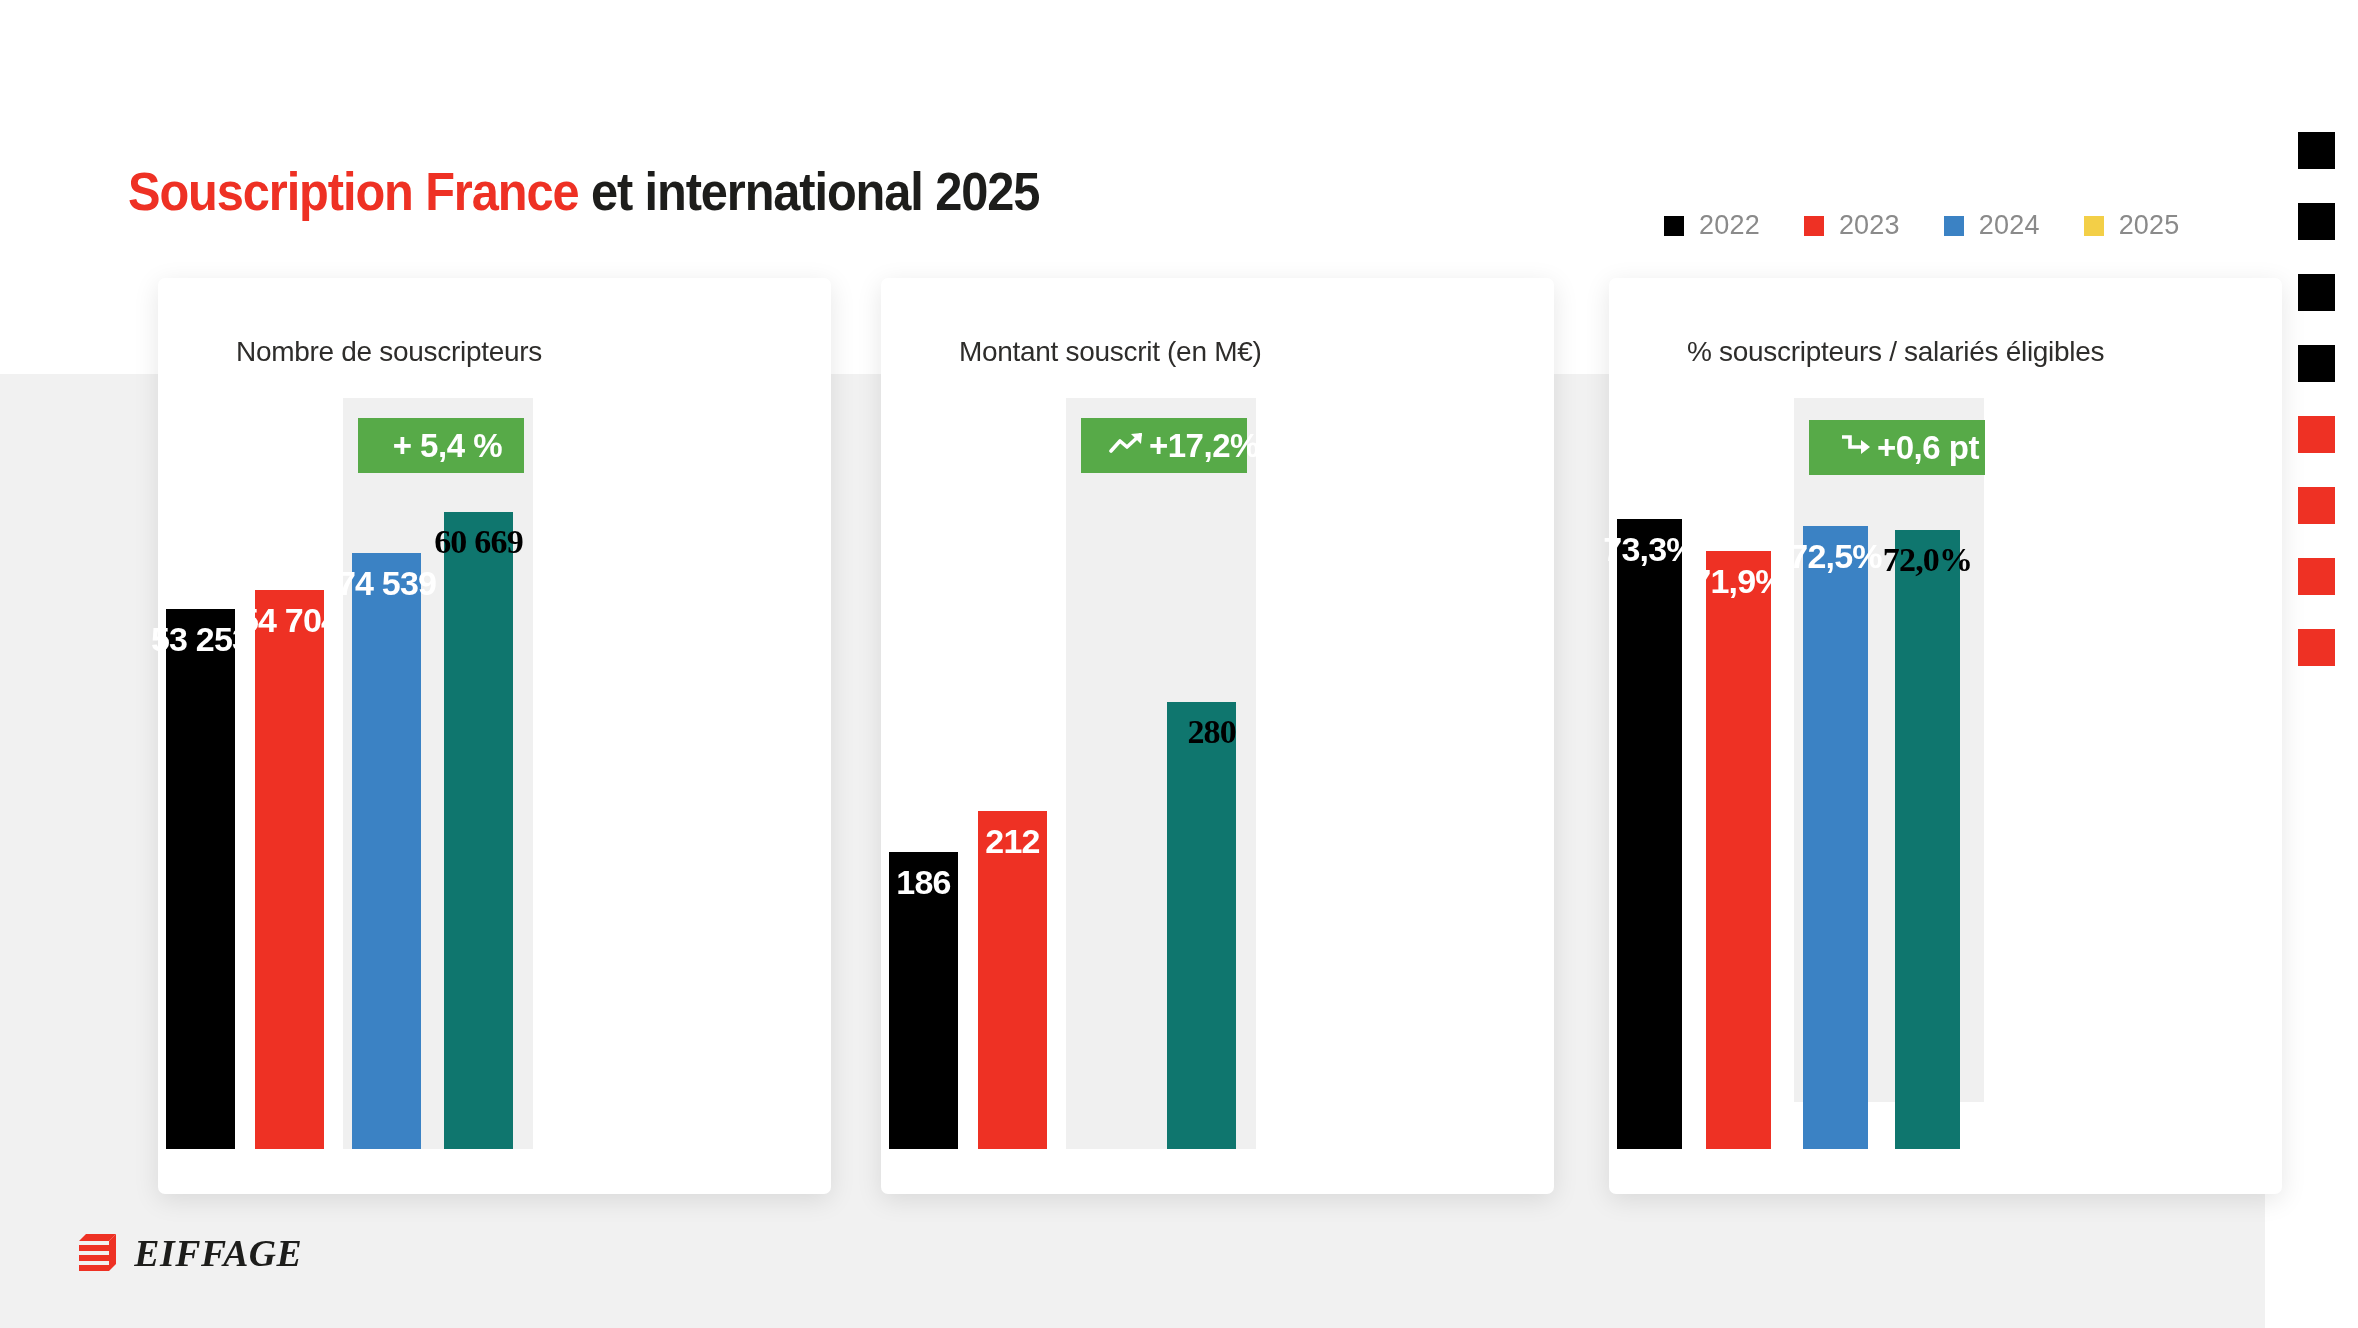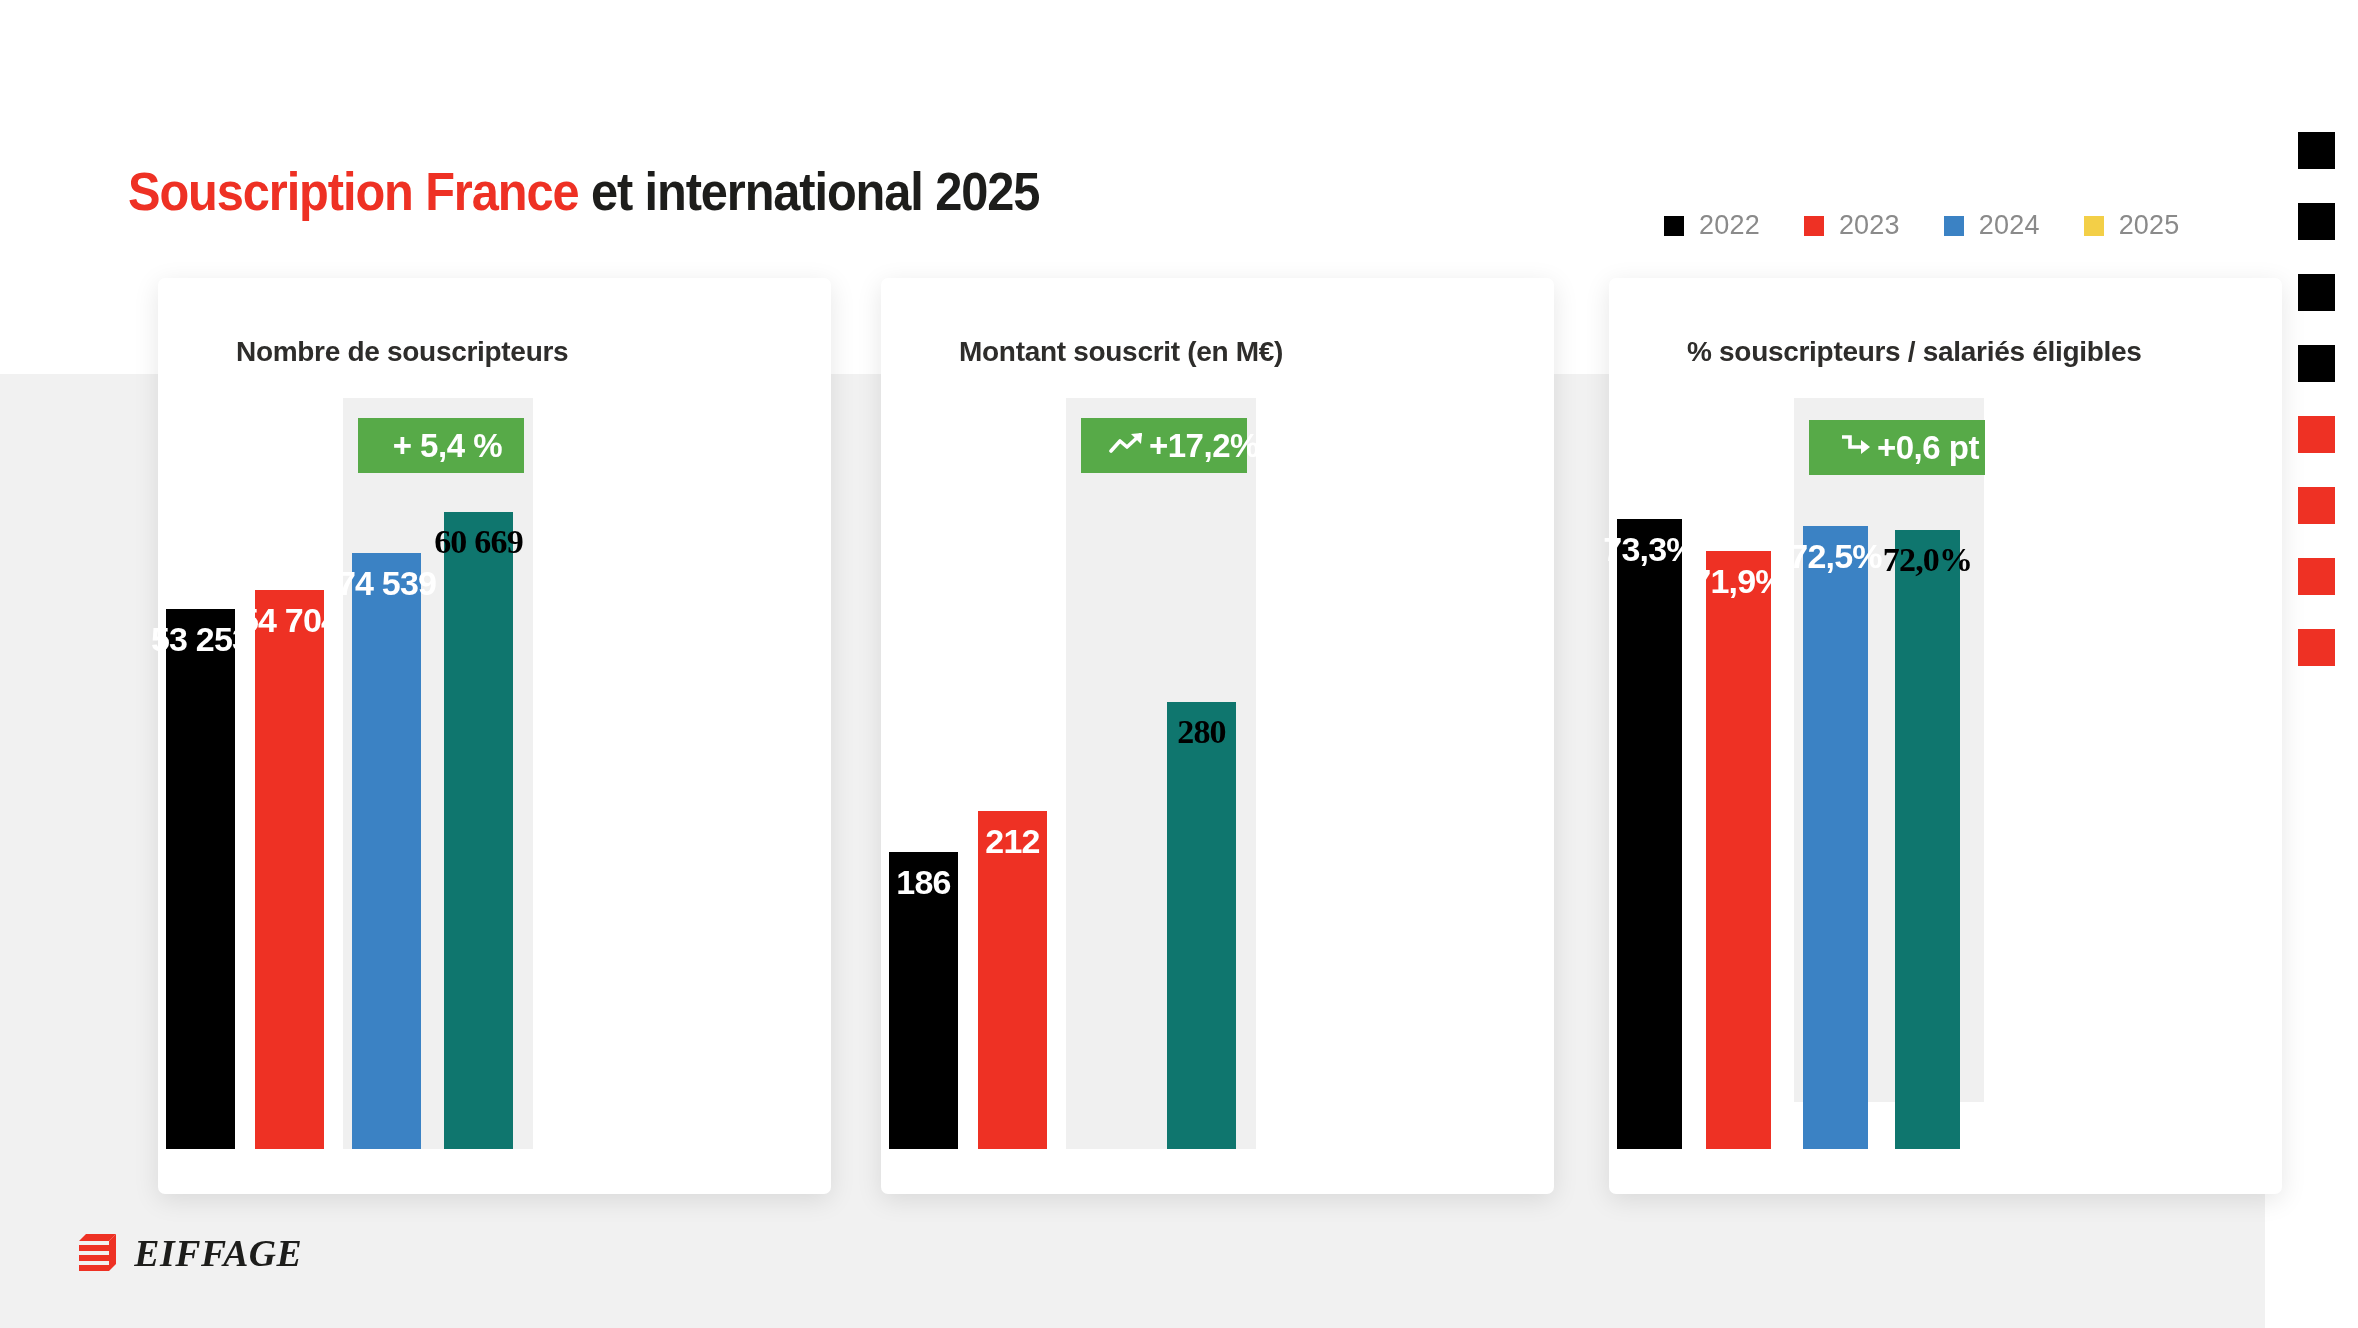--- a/index.html
+++ b/index.html
@@ -85,21 +85,21 @@
     box-shadow: 0 6px 26px rgba(0,0,0,0.10);
   }
   #card-1 { left: 158px;  width: 673px; }
   #card-2 { left: 881px;  width: 673px; }
   #card-3 { left: 1609px; width: 673px; }
 
   .card-title {
     position: absolute;
     left: 78px; top: 58px;
     font-size: 28px;
-    font-weight: bold;
+    font-weight: normal;
     color: #2e2d2b;
     letter-spacing: -0.3px;
     white-space: nowrap;
   }
 
   
   .plot {
     position: absolute;
     left: 0; right: 0;
     top: 120px;
@@ -257,21 +257,21 @@
 
     <div class="bar c-black" style="left:8px; width:69px; height:297px;">
       <span class="bar-label lbl-white">186</span>
     </div>
 
     <div class="bar c-red" style="left:97px; width:69px; height:338px;">
       <span class="bar-label lbl-white">212</span>
     </div>
 
 
-    <div class="bar c-yellow" style="left:286px; width:69px; height:447px;">
+    <div class="bar c-yellow" style="left:286px; width:69px; height:447px;justify-content:flex-end;">
       <span class="bar-label lbl-black">280</span>
     </div>
 
     <div class="badge" style="left:200px; top:20px; width:166px; height:55px;">
       <span class="badge-icon">
         <svg width="40" height="28" viewBox="0 0 40 28" fill="none" xmlns="http://www.w3.org/2000/svg">
           <path d="M2 21 L11 11 L18 17 L31 5" stroke="#ffffff" stroke-width="3.6" stroke-linecap="round" stroke-linejoin="round"></path>
           <path d="M22 4 L33 3 L32 14 Z" fill="#ffffff"></path>
         </svg>
       </span>

